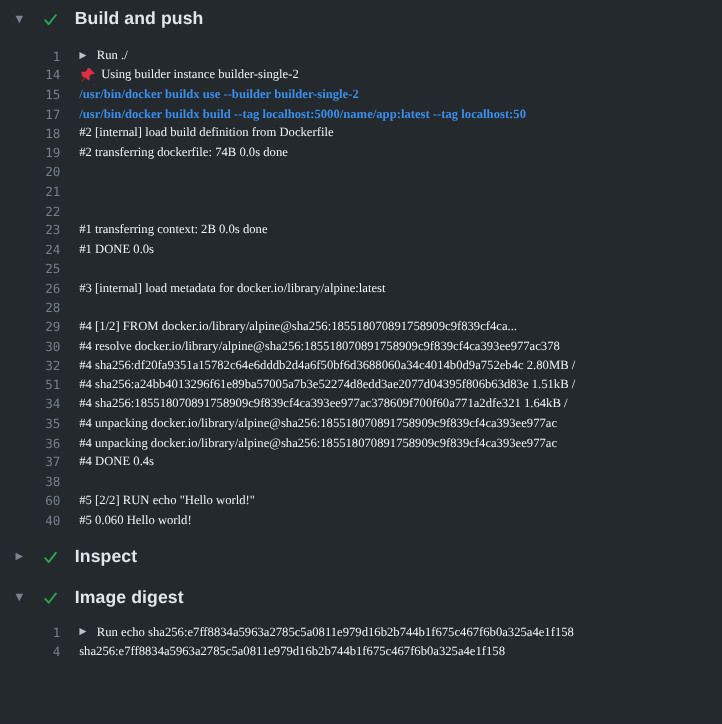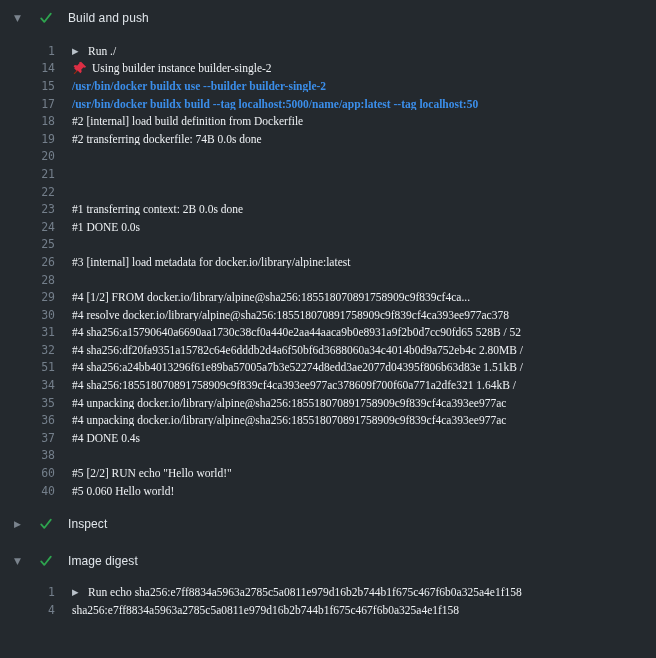--- a/index.html
+++ b/index.html
@@ -33,21 +33,21 @@
   }
   .check{
     width:16px;height:16px;flex:none;
     margin-left:12px;
     display:flex;align-items:center;justify-content:center;
   }
   .check svg{width:14px;height:14px;}
   .section-title{
     margin-left:14px;
     color:var(--header);
-    font-size:12px;font-weight:400;
+    font-size:16px;font-weight:700;
     letter-spacing:.1px;
   }
   .section-lines{padding:6px 0;}
   .section:last-child .section-lines{padding-top:4px;padding-bottom:4px;}
   .log-line{
     display:flex;align-items:center;
     height:17.6px;
     font-family:"DejaVu Sans Mono","Liberation Mono",monospace;
     font-size:11.5px;
   }
@@ -178,24 +178,20 @@
   <div class="log-line">
     <span class="line-num">29</span>
     <span class="line-content"><span class="line-text">#4 [1/2] FROM docker.io/library/alpine@sha256:185518070891758909c9f839cf4ca...</span></span>
   </div>
 
   <div class="log-line">
     <span class="line-num">30</span>
     <span class="line-content"><span class="line-text">#4 resolve docker.io/library/alpine@sha256:185518070891758909c9f839cf4ca393ee977ac378</span></span>
   </div>
 
-  <div class="log-line">
-    <span class="line-num">31</span>
-    <span class="line-content"><span class="line-text">#4 sha256:a15790640a6690aa1730c38cf0a440e2aa44aaca9b0e8931a9f2b0d7cc90fd65 528B / 52</span></span>
-  </div>
 
   <div class="log-line">
     <span class="line-num">32</span>
     <span class="line-content"><span class="line-text">#4 sha256:df20fa9351a15782c64e6dddb2d4a6f50bf6d3688060a34c4014b0d9a752eb4c 2.80MB / </span></span>
   </div>
 
   <div class="log-line">
     <span class="line-num">51</span>
     <span class="line-content"><span class="line-text">#4 sha256:a24bb4013296f61e89ba57005a7b3e52274d8edd3ae2077d04395f806b63d83e 1.51kB / </span></span>
   </div>

